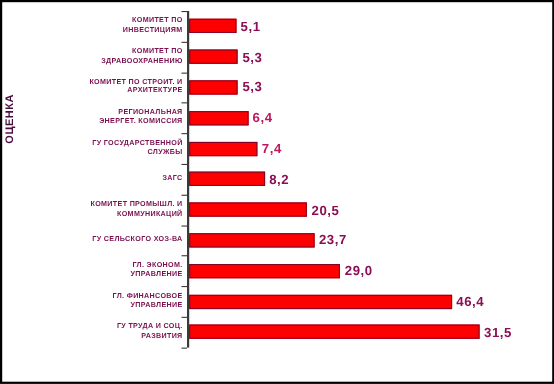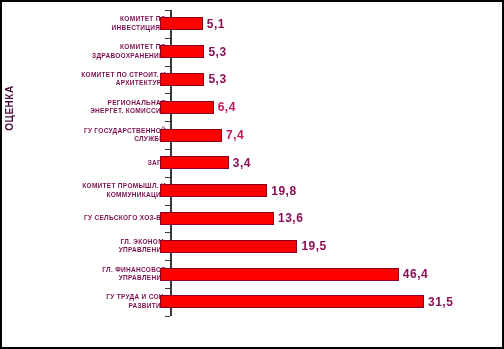--- a/index.html
+++ b/index.html
@@ -69,21 +69,21 @@
   .tick{
     position:absolute;
     left:163px;
     width:5px;
     height:1px;
     background:#3a3a3a;
     top:0px;
   }
   .bar-area{
     position:absolute;
-    left:158px;
+    left:170px;
     top:50%;
     transform:translateY(-50%);
     display:flex;
     align-items:center;
   }
   .bar{
     height:13px;
     background:#ff0000;
     border:1px solid #8b0020;
     box-sizing:border-box;
@@ -160,47 +160,47 @@
           <div class="bar-area">
             <div class="bar" style="width: 62.019px; background: rgb(255, 0, 0); border-color: rgb(139, 0, 32);"></div>
             <div class="bar-value" style="color: #be185d;">7,4</div>
           </div>
         </div>
         <div class="row">
           <div class="cat-label">ЗАГС</div>
           <div class="tick"></div>
           <div class="bar-area">
             <div class="bar" style="width: 68.7238px; background: rgb(255, 0, 0); border-color: rgb(139, 0, 32);"></div>
-            <div class="bar-value" style="color: rgb(138, 15, 84);">3,4</div>
+            <div class="bar-value" style="color: rgb(138, 15, 84);">8,2</div>
           </div>
         </div>
         <div class="row">
           <div class="cat-label">КОМИТЕТ ПРОМЫШЛ. И
 КОММУНИКАЦИЙ</div>
           <div class="tick"></div>
           <div class="bar-area">
             <div class="bar" style="width: 107.276px; background: rgb(255, 0, 0); border-color: rgb(139, 0, 32);"></div>
-            <div class="bar-value" style="color: rgb(138, 15, 84);">19,8</div>
+            <div class="bar-value" style="color: rgb(138, 15, 84);">20,5</div>
           </div>
         </div>
         <div class="row">
           <div class="cat-label">ГУ СЕЛЬСКОГО ХОЗ-ВА</div>
           <div class="tick"></div>
           <div class="bar-area">
             <div class="bar" style="width: 113.981px; background: rgb(255, 0, 0); border-color: rgb(139, 0, 32);"></div>
-            <div class="bar-value" style="color: rgb(138, 15, 84);">13,6</div>
+            <div class="bar-value" style="color: rgb(138, 15, 84);">23,7</div>
           </div>
         </div>
         <div class="row">
           <div class="cat-label">ГЛ. ЭКОНОМ.
 УПРАВЛЕНИЕ</div>
           <div class="tick"></div>
           <div class="bar-area">
             <div class="bar" style="width: 137.448px; background: rgb(255, 0, 0); border-color: rgb(139, 0, 32);"></div>
-            <div class="bar-value" style="color: rgb(138, 15, 84);">19,5</div>
+            <div class="bar-value" style="color: rgb(138, 15, 84);">29,0</div>
           </div>
         </div>
         <div class="row">
           <div class="cat-label">ГЛ. ФИНАНСОВОЕ
 УПРАВЛЕНИЕ</div>
           <div class="tick"></div>
           <div class="bar-area">
             <div class="bar" style="width: 238.857px; background: rgb(255, 0, 0); border-color: rgb(139, 0, 32);"></div>
             <div class="bar-value" style="color: rgb(138, 15, 84);">46,4</div>
           </div>

